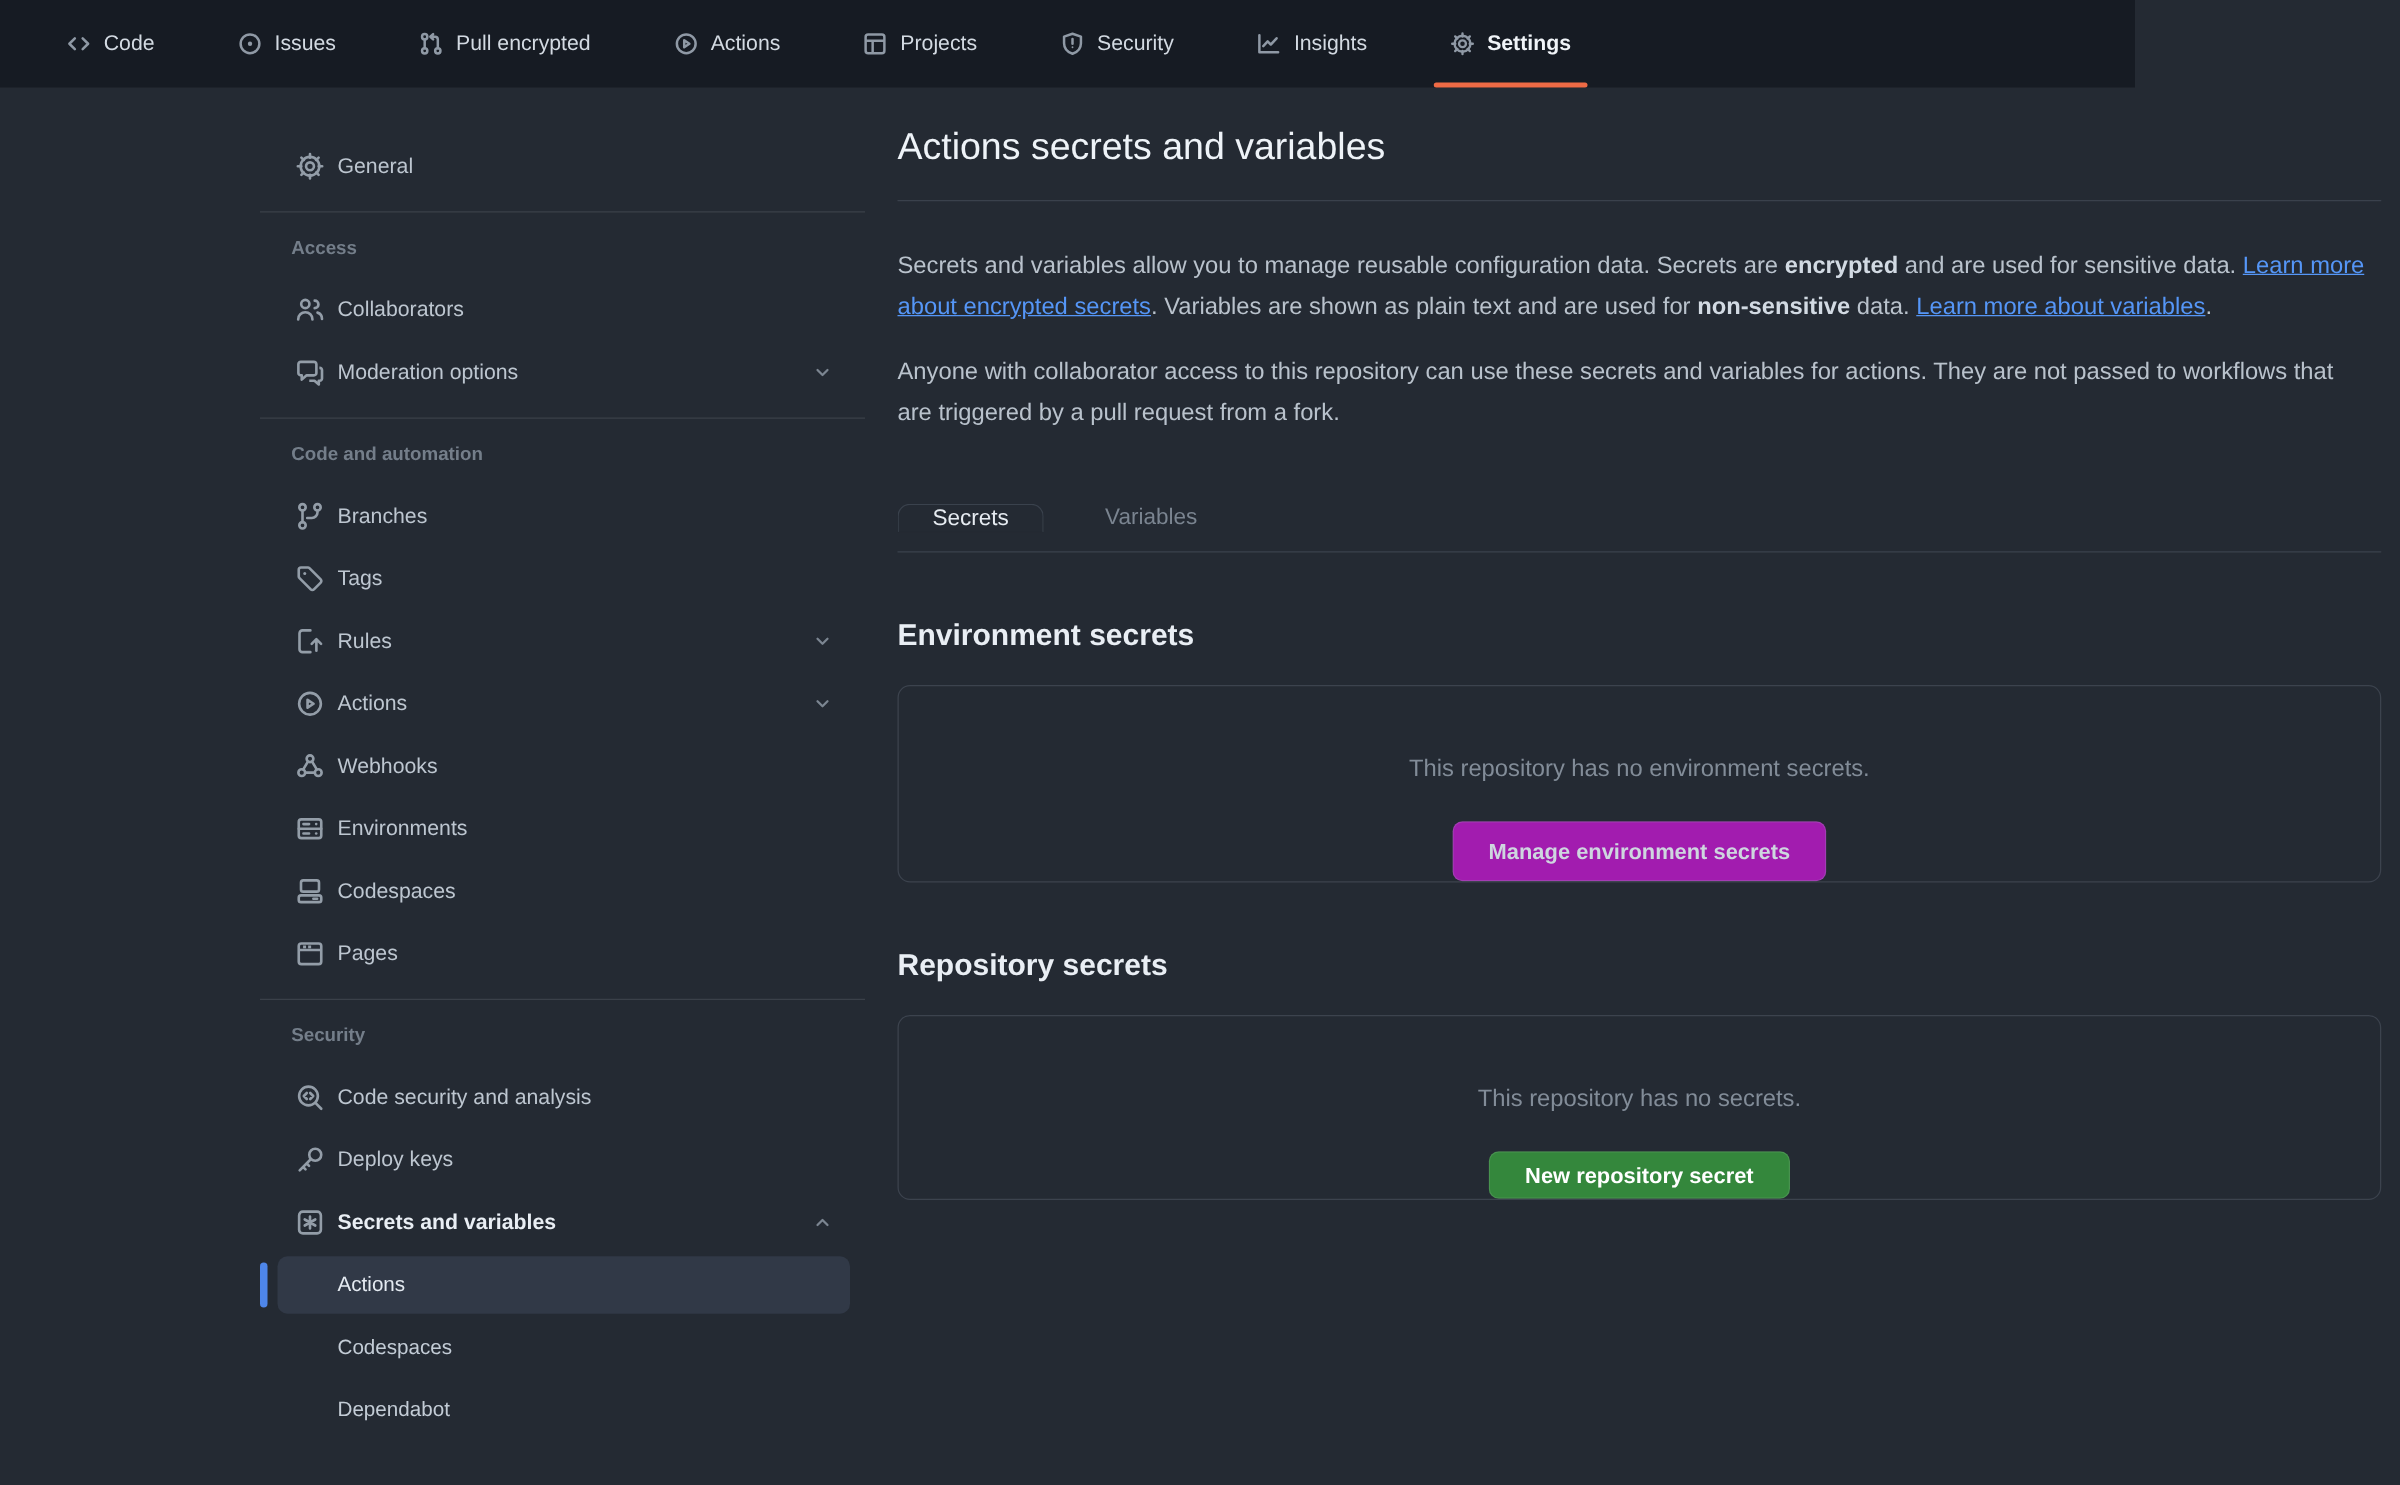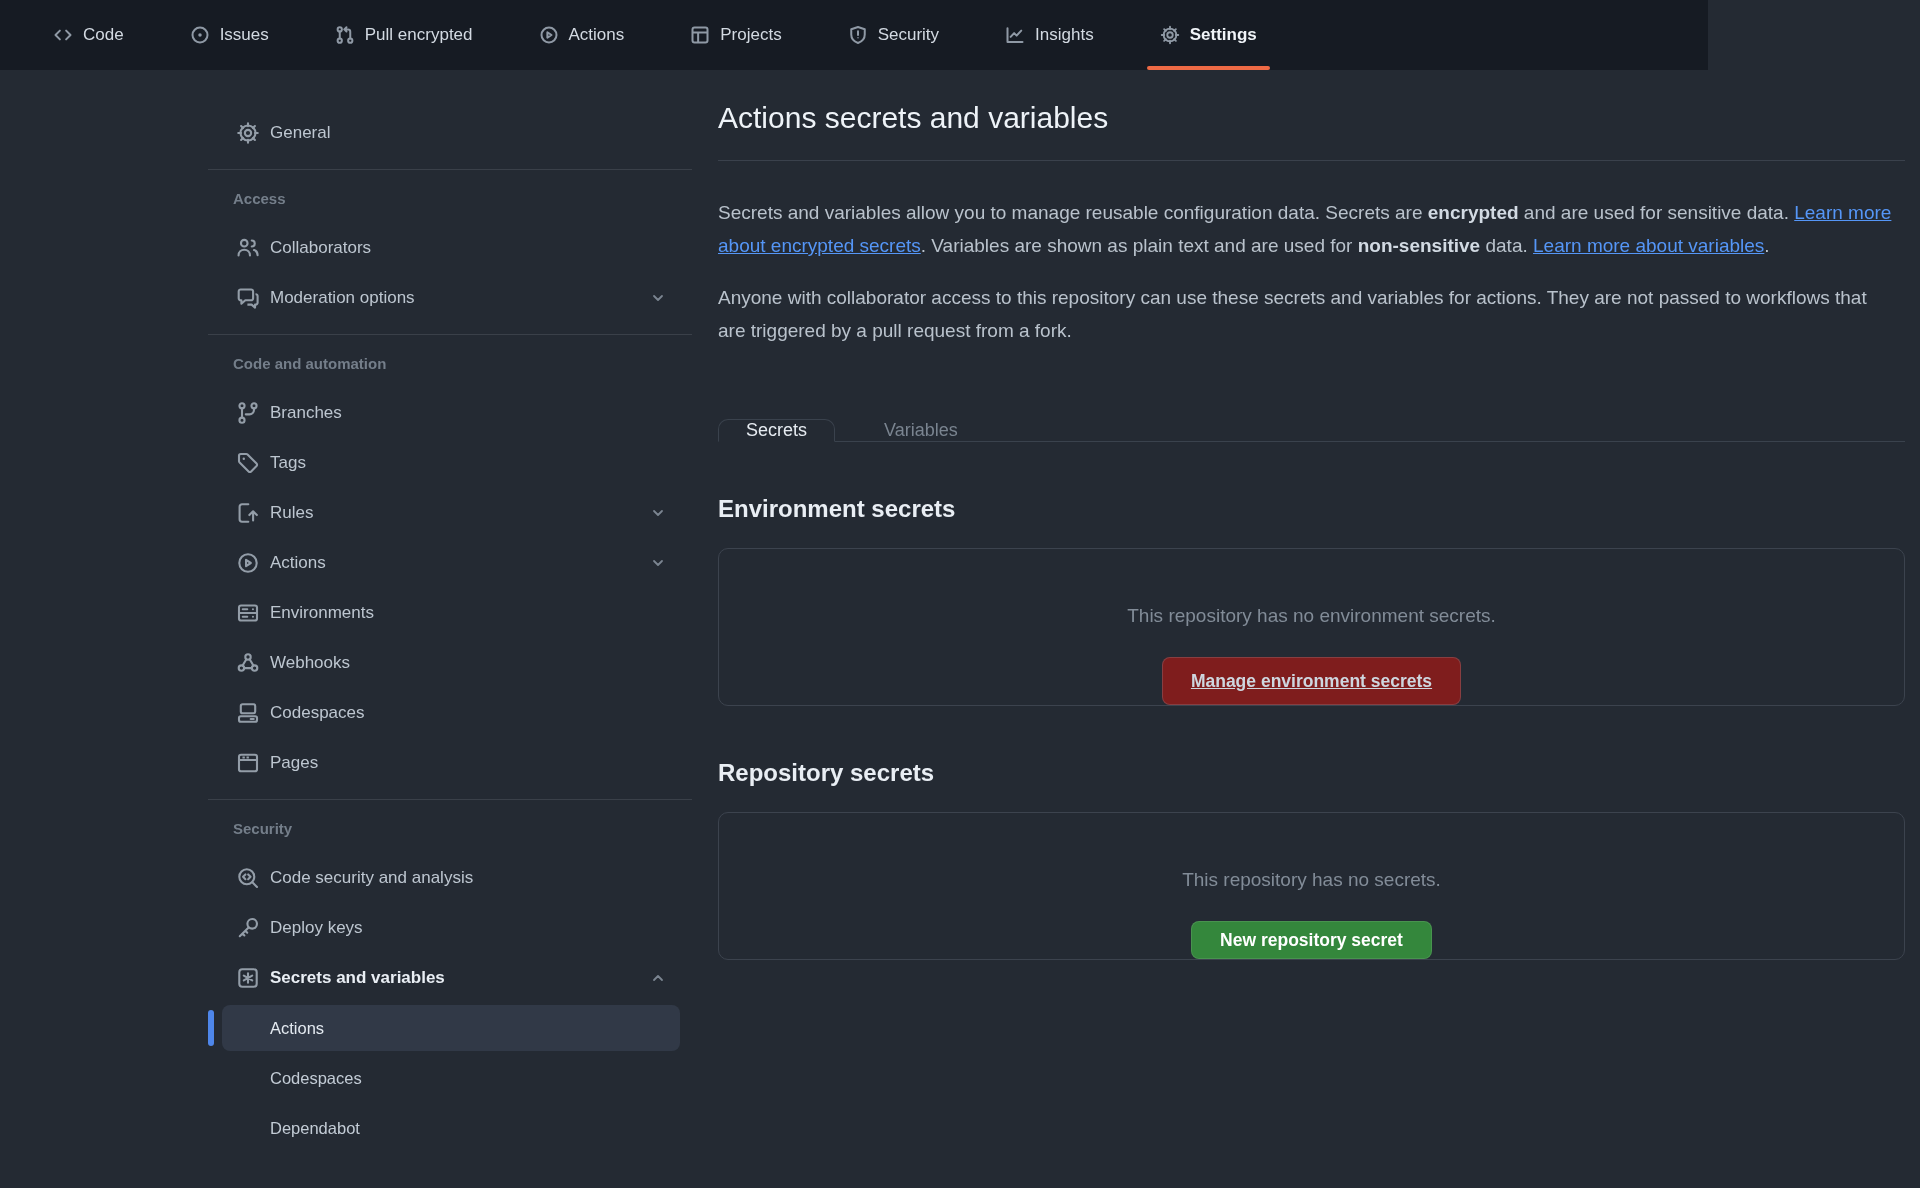--- a/index.html
+++ b/index.html
@@ -72,21 +72,21 @@
   }
   .title-divider { height:1px; background:#3a414c; margin-top:14px; }
   .para { font-size:19px; line-height:33px; color:#b9c2cc; }
   .para-1 { margin-top:35px; max-width:1175px; }
   .para-2 { margin-top:16px; max-width:1175px; }
   .para strong { color:#d2dae3; }
   a.lnk { color:#5596f7; text-decoration:underline; cursor:pointer; }
 
   .tabnav {
     margin-top:39px; height:56px; border-bottom:1px solid #3a424d;
-    display:flex; align-items:flex-end;
+    display:flex; align-items:center;
   }
   .tab {
     display:flex; align-items:center; padding:0 27px; font-size:18px;
     cursor:pointer;
   }
   .tab.active {
     color:#e6ebf1; background:#242a33;
     border:1px solid #3a424d; border-bottom:1px solid #242a33;
     border-radius:10px 10px 0 0; margin-bottom:-1px;
   }
@@ -100,21 +100,21 @@
   }
   .box-env { height:158px; }
   .box-repo { height:148px; }
   .empty-msg { font-size:19px; color:#828c98; line-height:22px; }
   .btn {
     height:52px; border-radius:8px; font-size:17.5px; font-weight:700;
     display:flex; align-items:center; padding:0 28px; cursor:pointer;
     font-family:"Liberation Sans", sans-serif;
   }
   .btn-secondary {
-    background:#7f1d1d; color:#ced6df; border:1px solid rgba(170,180,195,0.22);text-decoration:underline;
+    background:#a21caf; color:#ced6df; border:1px solid rgba(170,180,195,0.22);
   }
   .btn-primary {
     background:#34873c; color:#ffffff; border:1px solid rgba(255,255,255,0.1);
   }
 </style>
 </head>
 <body>
 
 <header class="topnav">
   <div class="nav-item">
@@ -253,37 +253,37 @@
         <circle cx="8" cy="8" r="5.8"></circle>
         <path d="M6.7 5.9 L9.9 8 l-3.2 2.1 Z"></path>
       </svg>
     <span class="sb-label">Actions</span>
     <svg class="sb-chev" viewBox="0 0 16 16" fill="none" stroke="currentColor" stroke-width="1.8" stroke-linecap="round" stroke-linejoin="round">
         <path d="M4 6 l4 4 4-4"></path>
       </svg>
   </div>
 
   <div class="sb-item">
-    <svg class="sicon" viewBox="0 0 16 16" fill="none" stroke="currentColor" stroke-width="1.4" stroke-linecap="round" stroke-linejoin="round">
-        <rect x="2" y="3" width="12" height="10" rx="1.4"></rect>
-        <path d="M2 8 h12 M4.5 5.5 h3 M4.5 10.5 h3"></path>
-        <circle cx="11.3" cy="5.5" r="0.7" fill="currentColor" stroke="none"></circle>
-        <circle cx="11.3" cy="10.5" r="0.7" fill="currentColor" stroke="none"></circle>
-      </svg>
-    <span class="sb-label">Environments</span>
-  </div>
-
-  <div class="sb-item">
     <svg class="sicon" viewBox="0 0 16 16" fill="none" stroke="currentColor" stroke-width="1.4" stroke-linecap="round">
         <circle cx="8" cy="4" r="1.8"></circle>
         <circle cx="3.6" cy="11.4" r="1.8"></circle>
         <circle cx="12.4" cy="11.4" r="1.8"></circle>
         <path d="M6.9 5.5 L4.4 9.7 M9.1 5.5 l2.5 4.2 M5.5 11.4 h5"></path>
       </svg>
     <span class="sb-label">Webhooks</span>
+  </div>
+
+  <div class="sb-item">
+    <svg class="sicon" viewBox="0 0 16 16" fill="none" stroke="currentColor" stroke-width="1.4" stroke-linecap="round" stroke-linejoin="round">
+        <rect x="2" y="3" width="12" height="10" rx="1.4"></rect>
+        <path d="M2 8 h12 M4.5 5.5 h3 M4.5 10.5 h3"></path>
+        <circle cx="11.3" cy="5.5" r="0.7" fill="currentColor" stroke="none"></circle>
+        <circle cx="11.3" cy="10.5" r="0.7" fill="currentColor" stroke="none"></circle>
+      </svg>
+    <span class="sb-label">Environments</span>
   </div>
 
   <div class="sb-item">
     <svg class="sicon" viewBox="0 0 16 16" fill="none" stroke="currentColor" stroke-width="1.4" stroke-linejoin="round">
         <rect x="3.2" y="2.2" width="9.6" height="6" rx="1.2"></rect>
         <rect x="2" y="10.2" width="12" height="3.6" rx="1.2"></rect>
         <path d="M9.8 12 h2" stroke-linecap="round"></path>
       </svg>
     <span class="sb-label">Codespaces</span>
   </div>

